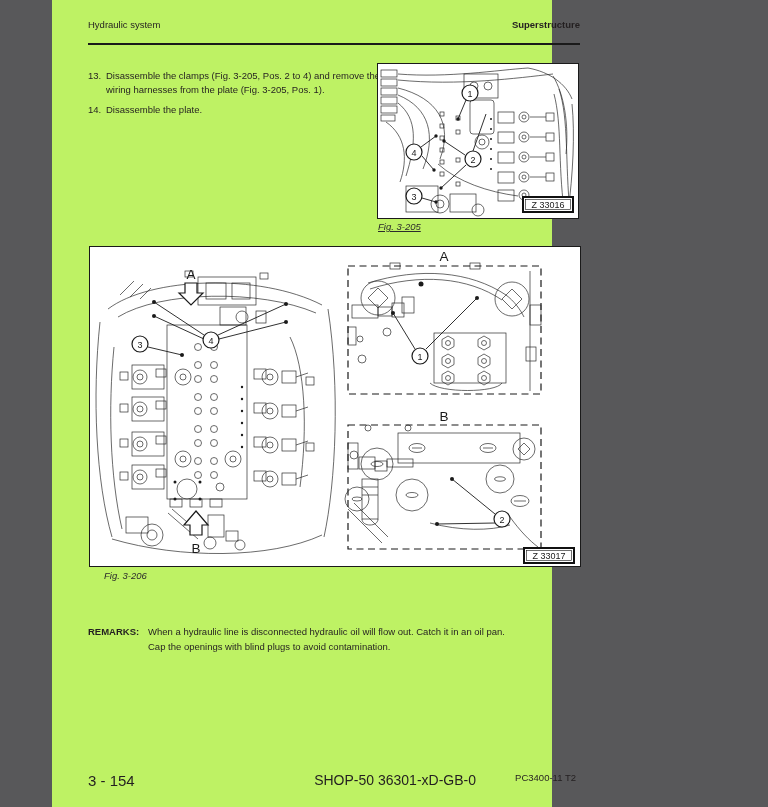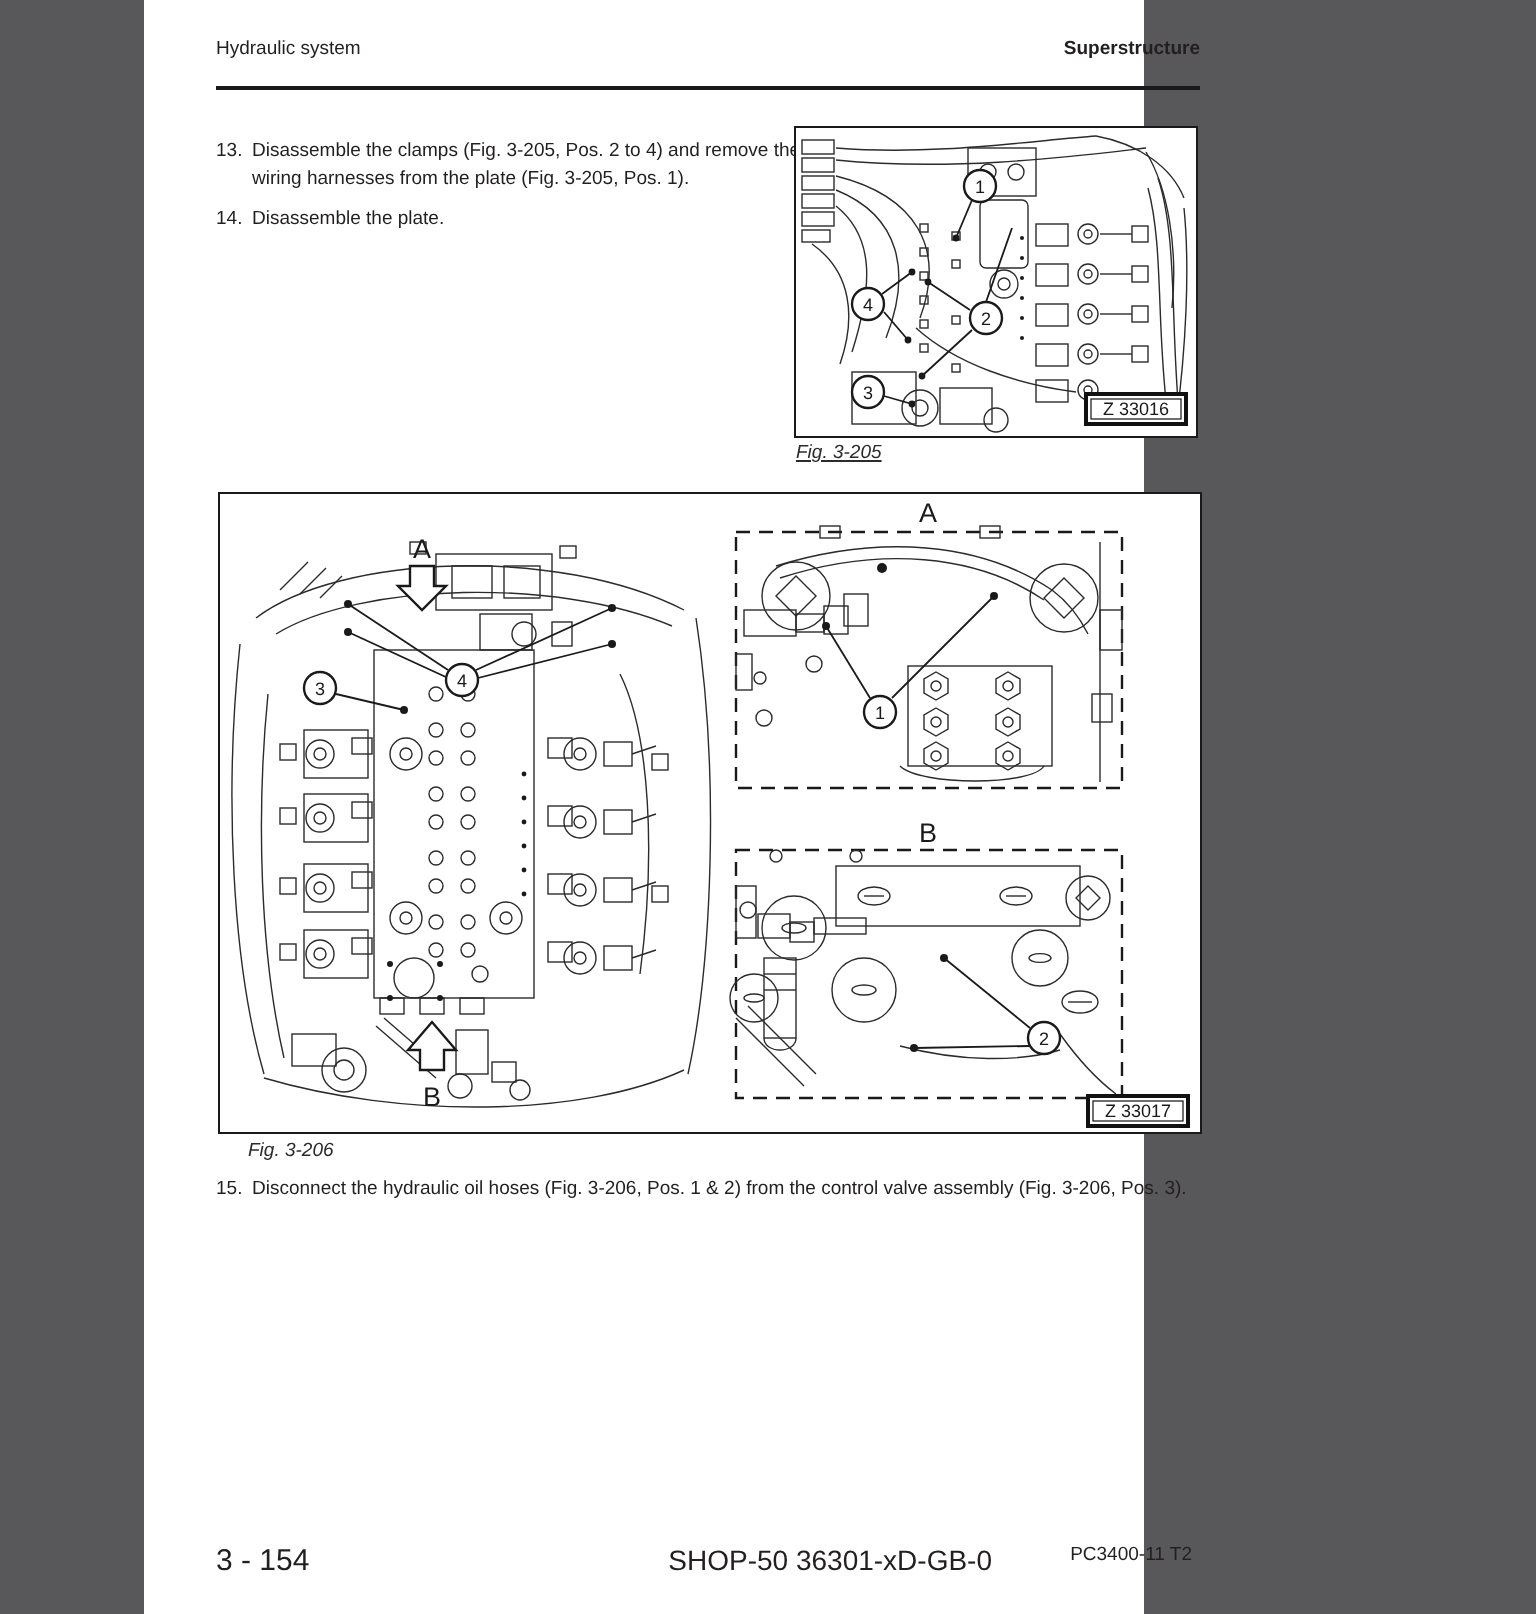--- a/index.html
+++ b/index.html
@@ -5,22 +5,22 @@
   html,body{margin:0;padding:0;}
   body{
     width:768px;height:807px;
     background:#58585a;
     font-family:"Liberation Sans",sans-serif;
     color:#231f20;
     overflow:hidden;
     position:relative;
   }
   .page{
-    position:absolute;left:72px;top:0;width:500px;height:807px;
-    background:#ffffff;
+    position:absolute;left:52px;top:0;width:500px;height:807px;
+    background:#bef264;
   }
   .abs{position:absolute;}
   .hdr-row{left:36px;top:19px;width:492px;display:flex;justify-content:space-between;font-size:9.5px;}
   .hdr-right{font-weight:bold;}
   .rule{left:36px;top:43px;width:492px;height:1.5px;background:#1a1a1a;}
   .step{display:flex;font-size:9.5px;line-height:14px;}
   .step .num{width:18px;flex:none;}
   .s13{left:36px;top:69px;}
   .s13 .txt{width:276px;}
   .s14{left:36px;top:103px;}
@@ -450,24 +450,27 @@
 
       <g>
         <rect class="zbox-o" x="434" y="301" width="50" height="15"></rect>
         <rect class="zbox-i" x="436.5" y="303.5" width="45" height="10"></rect>
         <text class="ztext" x="459" y="311.5" text-anchor="middle">Z 33017</text>
       </g>
     </svg>
   </div>
   <div class="abs caption cap206">Fig. 3-206</div>
 
-  <div class="abs step s15">
-    <span class="num">15.</span>
-    <span class="txt">Disconnect the hydraulic oil hoses (Fig. 3-206, Pos. 1 &amp; 2) from the control valve assembly (Fig. 3-206, Pos. 3).</span>
-  </div>
-
+
+  <div class="abs remarks">
+    <span class="lbl">REMARKS:</span>
+    <span>
+      <div>When a hydraulic line is disconnected hydraulic oil will flow out. Catch it in an oil pan.</div>
+      <div>Cap the openings with blind plugs to avoid contamination.</div>
+    </span>
+  </div>
 
 
   <div class="abs footer-left">3 - 154</div>
   <div class="abs footer-center">PC3400-11 T2</div>
   <div class="abs footer-right">SHOP-50 36301-xD-GB-0</div>
 
 </div>
 
 </body></html>

